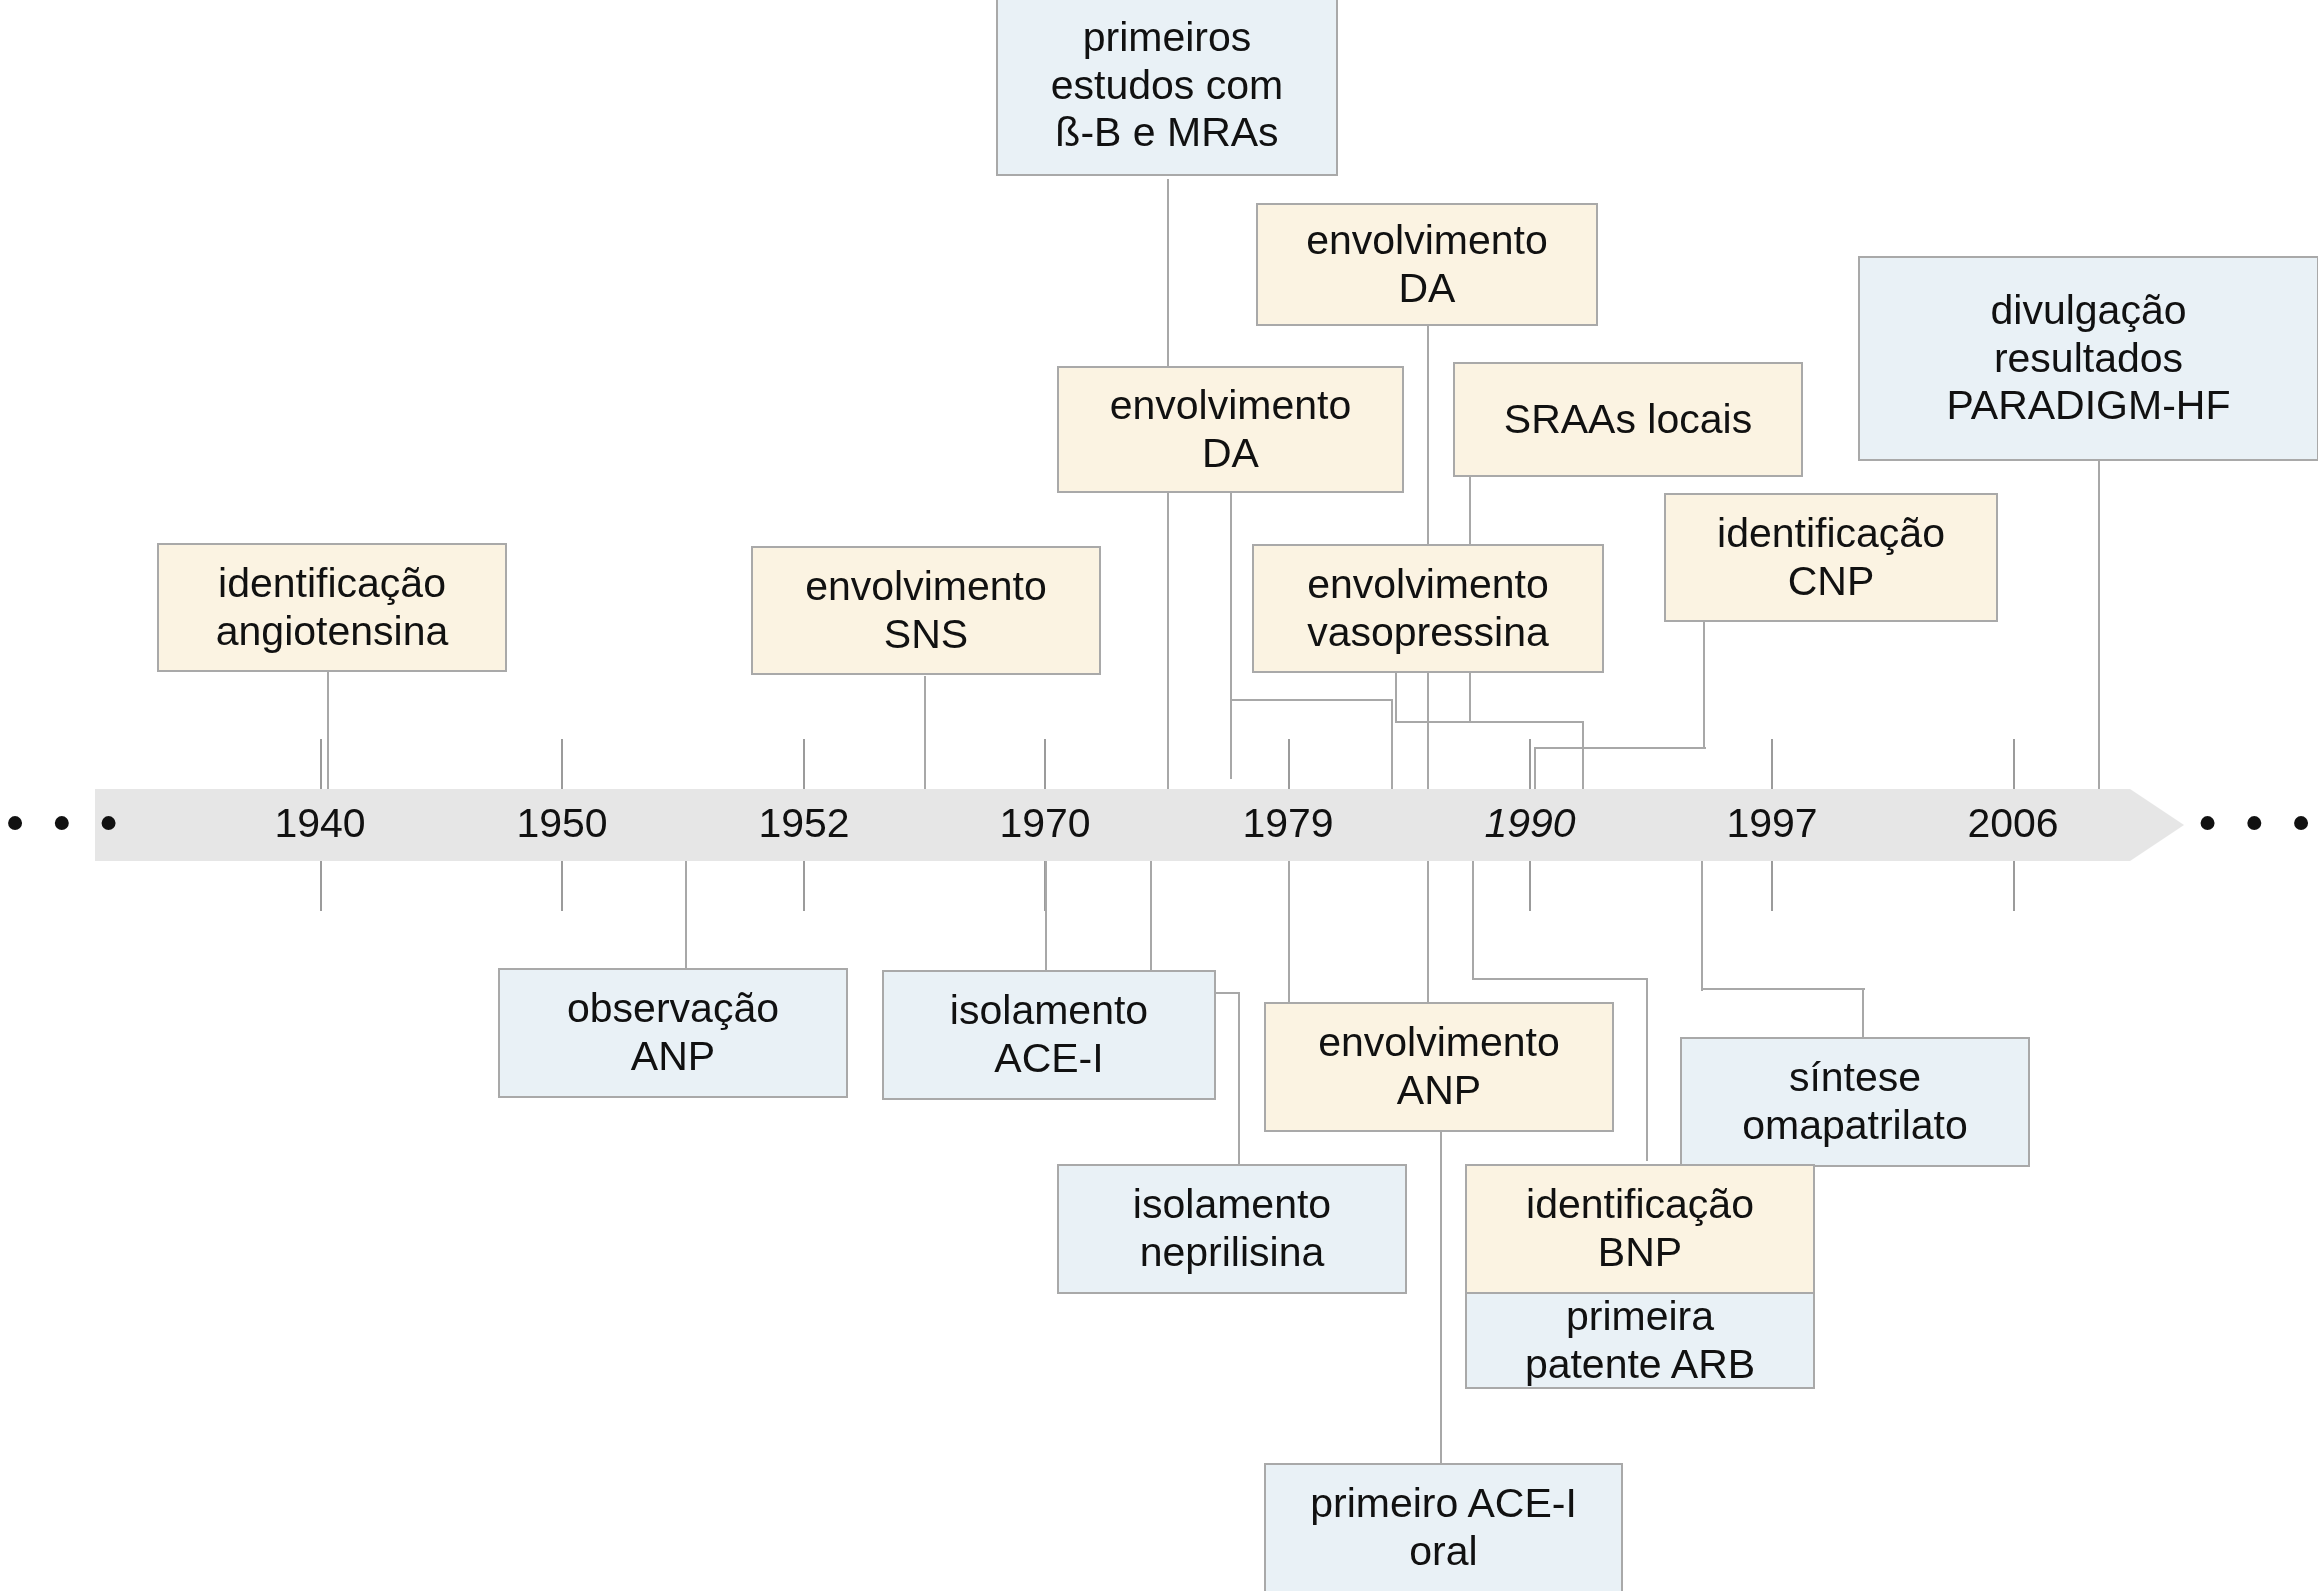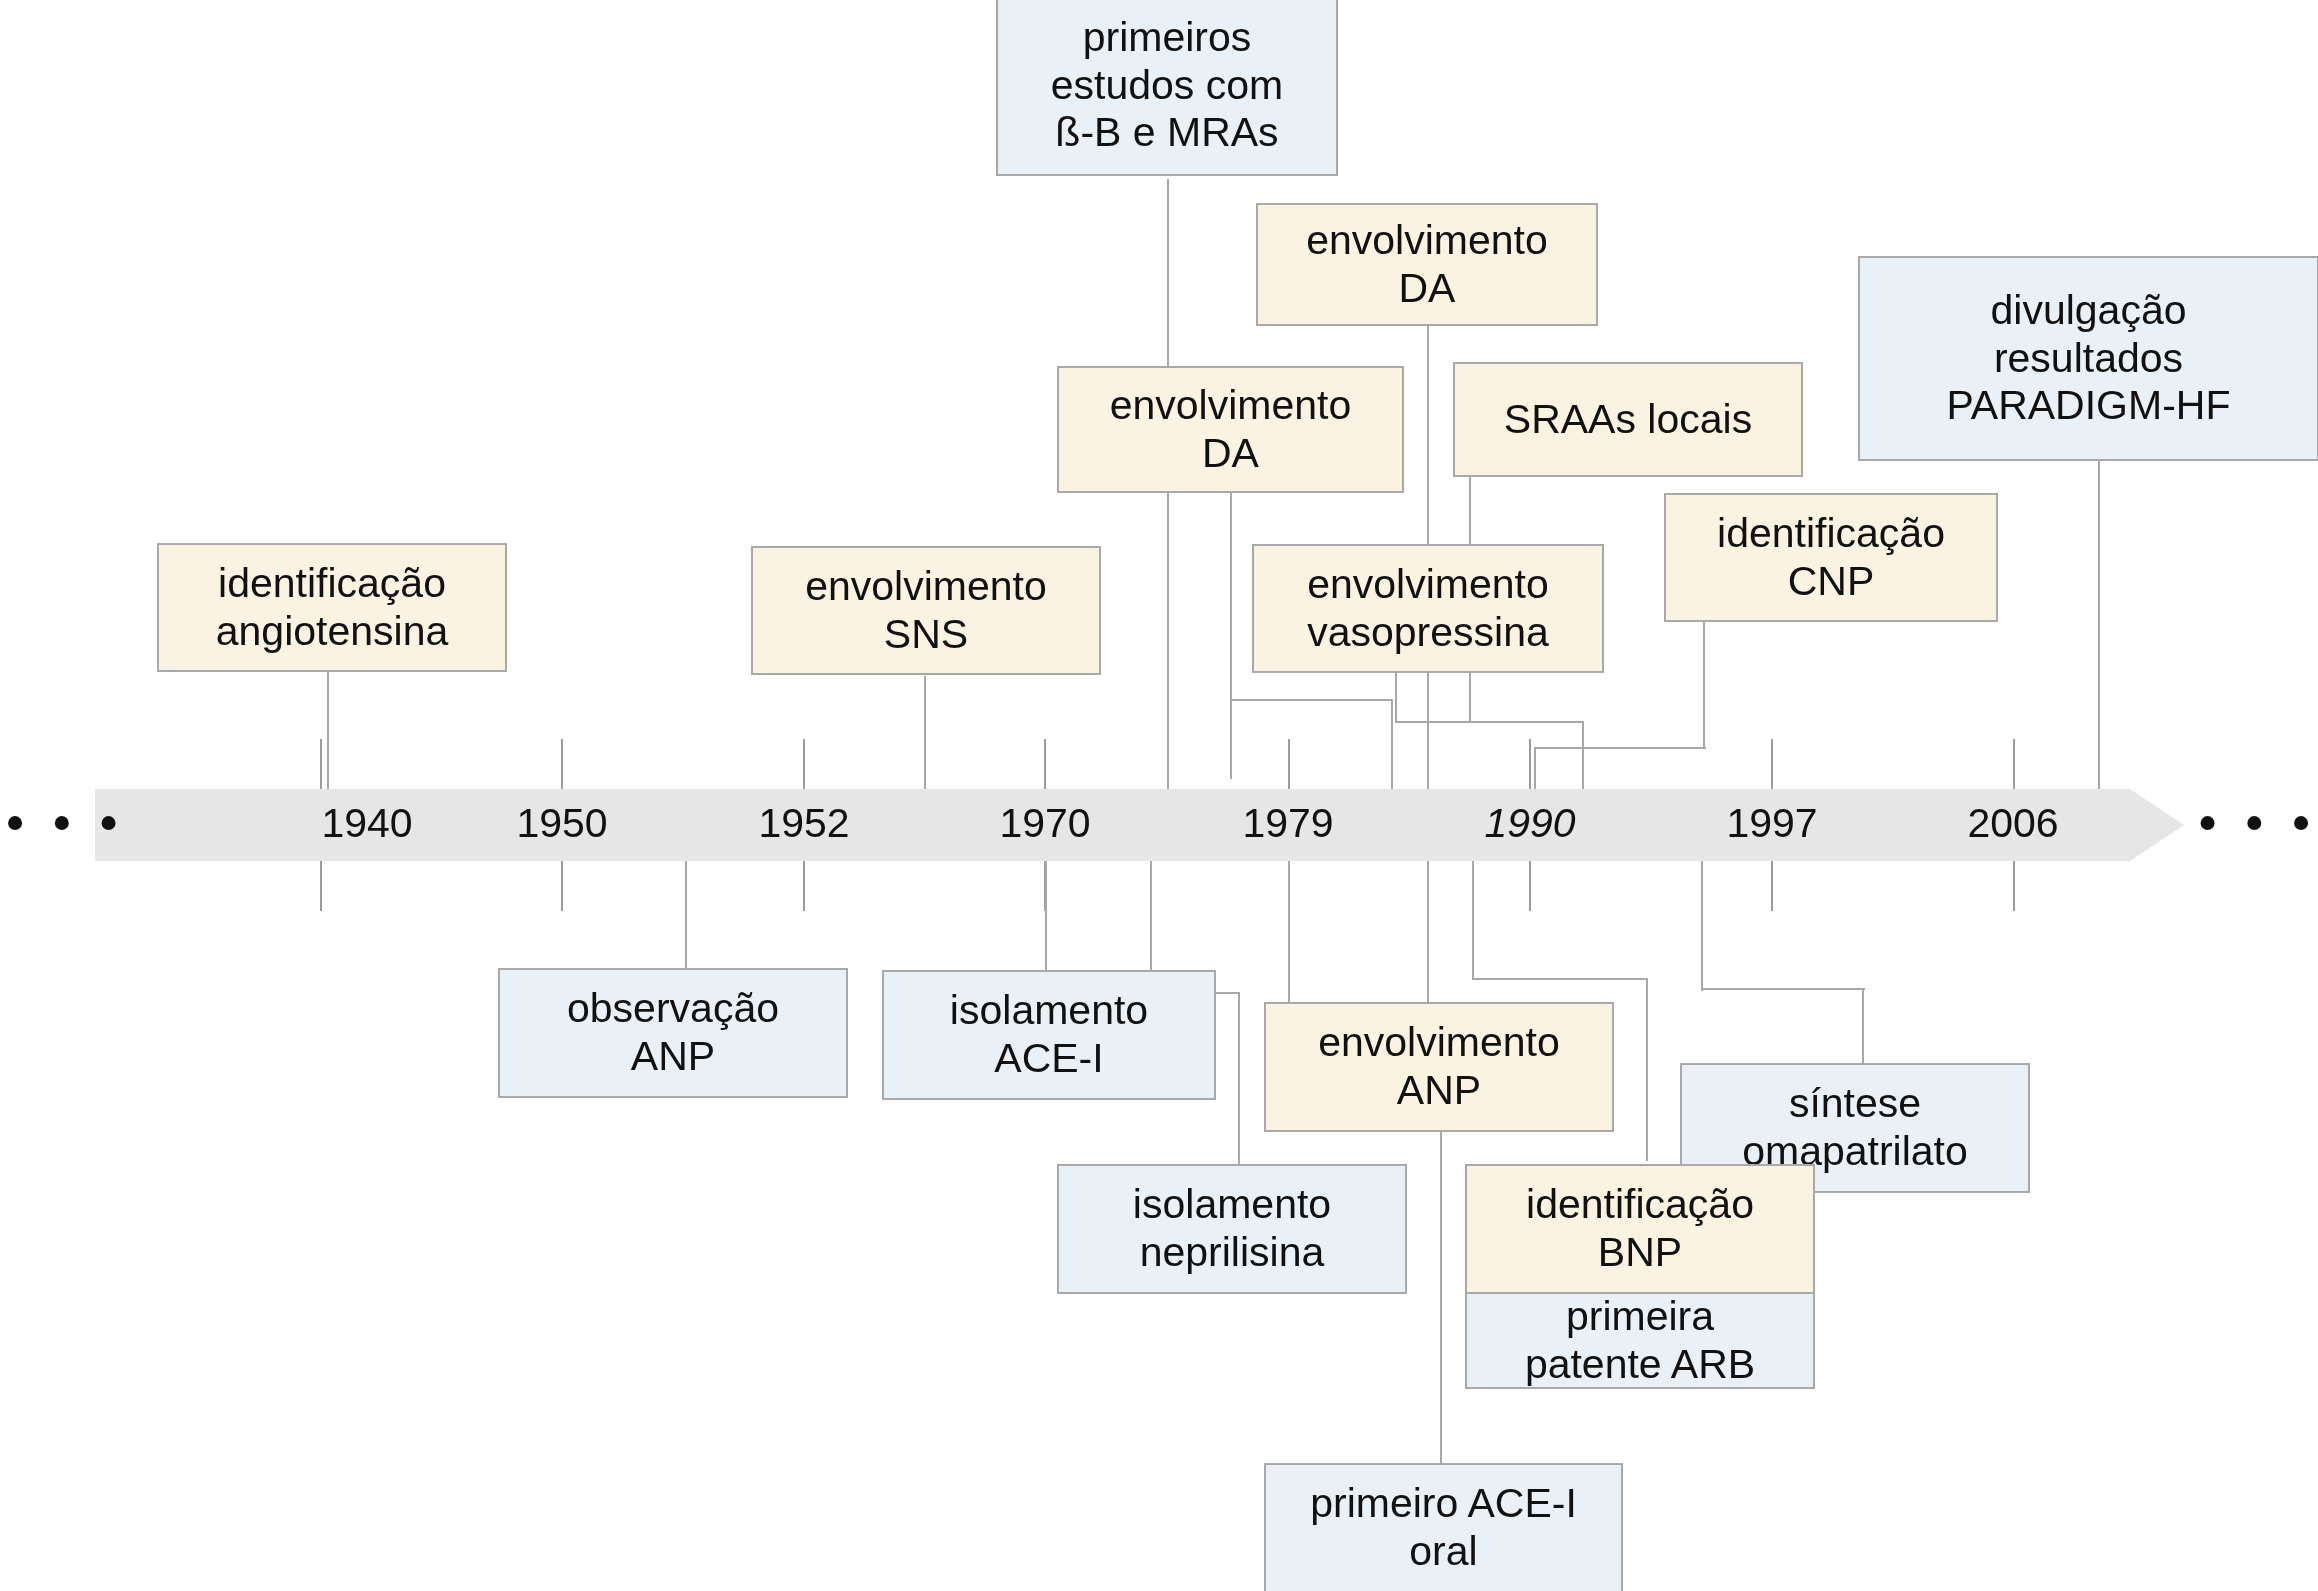--- a/index.html
+++ b/index.html
@@ -117,21 +117,21 @@
 
   <div class="tick-mark" style="left:320px;  top:861px; height:50px;"></div>
   <div class="tick-mark" style="left:561px;  top:861px; height:50px;"></div>
   <div class="tick-mark" style="left:803px; top:861px; height:50px;"></div>
   <div class="tick-mark" style="left:1044px; top:861px; height:50px;"></div>
   <div class="tick-mark" style="left:1288px; top:861px; height:50px;"></div>
   <div class="tick-mark" style="left:1529px; top:861px; height:50px;"></div>
   <div class="tick-mark" style="left:1771px; top:861px; height:50px;"></div>
   <div class="tick-mark" style="left:2013px; top:861px; height:50px;"></div>
 
-  <div class="tick-label" style="left:320px;margin-left:47px;">1940</div>
+  <div class="tick-label" style="left:320px;">1940</div>
   <div class="tick-label" style="left:562px;">1950</div>
   <div class="tick-label" style="left:804px;">1952</div>
   <div class="tick-label" style="left:1045px;">1970</div>
   <div class="tick-label" style="left:1288px;">1979</div>
   <div class="tick-label" style="left:1530px;font-style:italic;">1990</div>
   <div class="tick-label" style="left:1772px;">1997</div>
   <div class="tick-label" style="left:2013px;">2006</div>
 
   <div class="ln v" style="left:685px;  top:861px; height:110px;"></div>
 
@@ -185,21 +185,21 @@
 
   <div class="box blue" style="left:498px;  top:968px; width:350px;  height:130px;">observação
 ANP</div>
 
   <div class="box blue" style="left:882px; top:970px; width:334px;  height:130px;">isolamento
 ACE-I</div>
 
   <div class="box cream" style="left:1264px; top:1002px; width:350px;  height:130px;">envolvimento
 ANP</div>
 
-  <div class="box blue" style="left:1680px; top:1037px; width:350px;  height:130px;margin-top:26px;">síntese
+  <div class="box blue" style="left:1680px; top:1037px; width:350px;  height:130px;">síntese
 omapatrilato</div>
 
   <div class="box blue" style="left:1057px; top:1164px; width:350px;  height:130px;">isolamento
 neprilisina</div>
 
   <div class="box cream" style="left:1465px; top:1164px; width:350px;  height:130px;">identificação
 BNP</div>
 
   <div class="box blue" style="left:1465px; top:1292px; width:350px;  height:97px;">primeira
 patente ARB</div>

